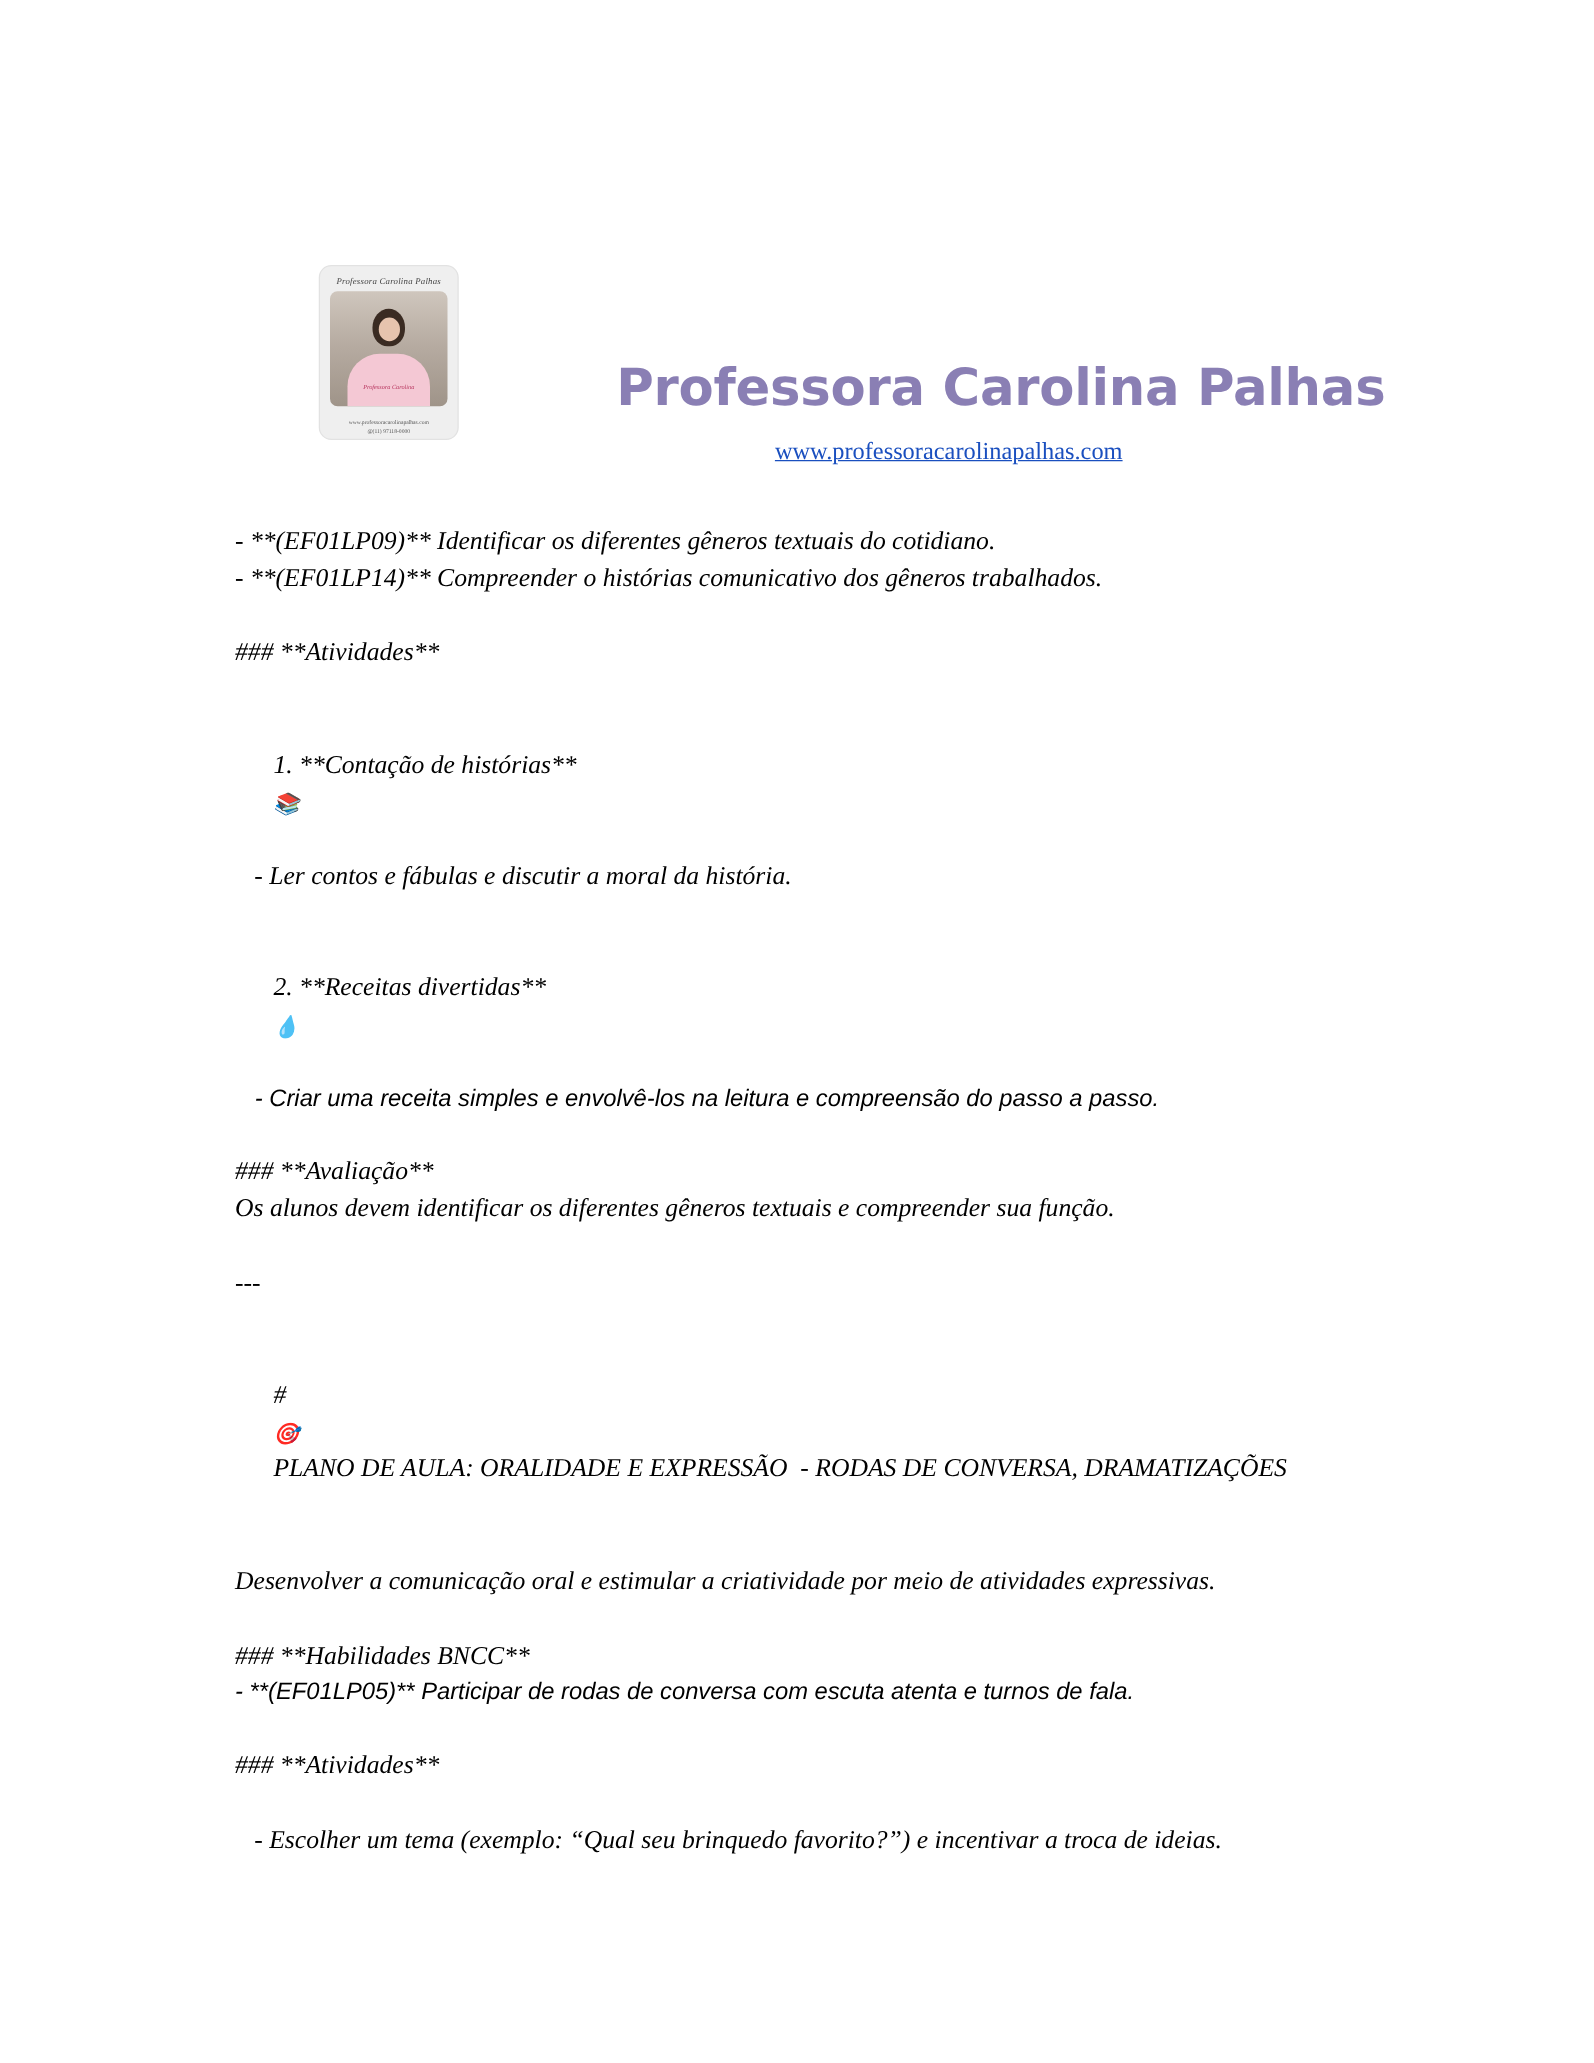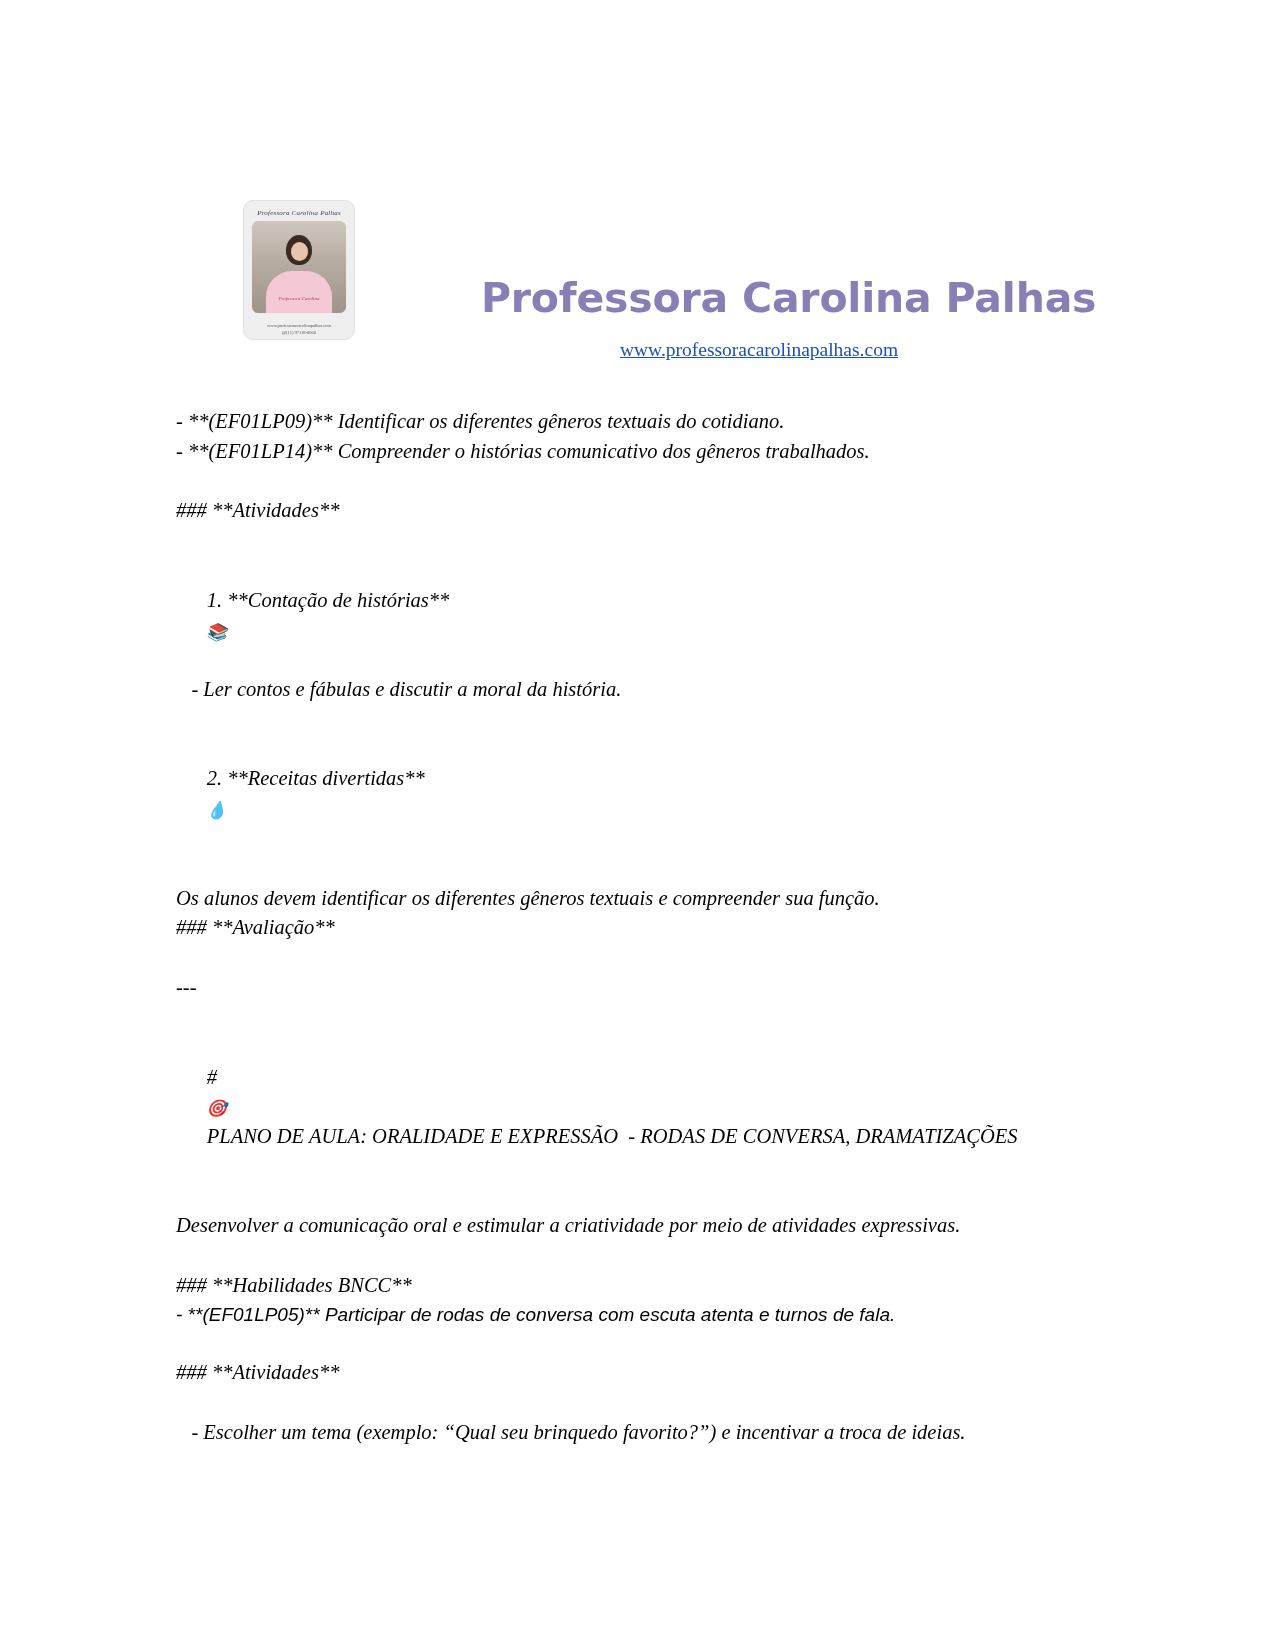--- a/index.html
+++ b/index.html
@@ -13,21 +13,21 @@
     font-family: "Liberation Serif", serif;
     color: #000000;
     position: relative;
     overflow: hidden;
   }
   .page {
     position: relative;
     width: 1275px;
     height: 1650px;
     box-sizing: border-box;
-    padding: 0;
+    padding: 12px;
   }
 
   
   .header {
     display: flex;
     align-items: flex-start;
     padding: 200px 0 0 0;
   }
   .logo-wrap {
     width: 120px;
@@ -220,24 +220,25 @@
       <span>1. **Contação de histórias**</span>
       <span class="emoji books">📚</span>
     </div>
     <div class="line">   - Ler contos e fábulas e discutir a moral da história.</div>
 
     <div class="gap-md"></div>
     <div class="line">
       <span>2. **Receitas divertidas**</span>
       <span class="emoji drop">💧</span>
     </div>
-
-    <div class="gap-md"></div>
+    <div class="line sans">   - Criar uma receita simples e envolvê-los na leitura e compreensão do passo a passo.</div>
+
+    <div class="gap-md"></div>
+    <div class="line">### **Avaliação**</div>
     <div class="line">Os alunos devem identificar os diferentes gêneros textuais e compreender sua função.</div>
-    <div class="line">### **Avaliação**</div>
 
     <div class="gap-md"></div>
     <div class="line">---</div>
 
     <div class="gap-md"></div>
     <div class="line">
       <span>#</span>
       <span class="emoji target">🎯</span>
       <span>PLANO DE AULA: ORALIDADE E EXPRESSÃO  - RODAS DE CONVERSA, DRAMATIZAÇÕES</span>
     </div>

